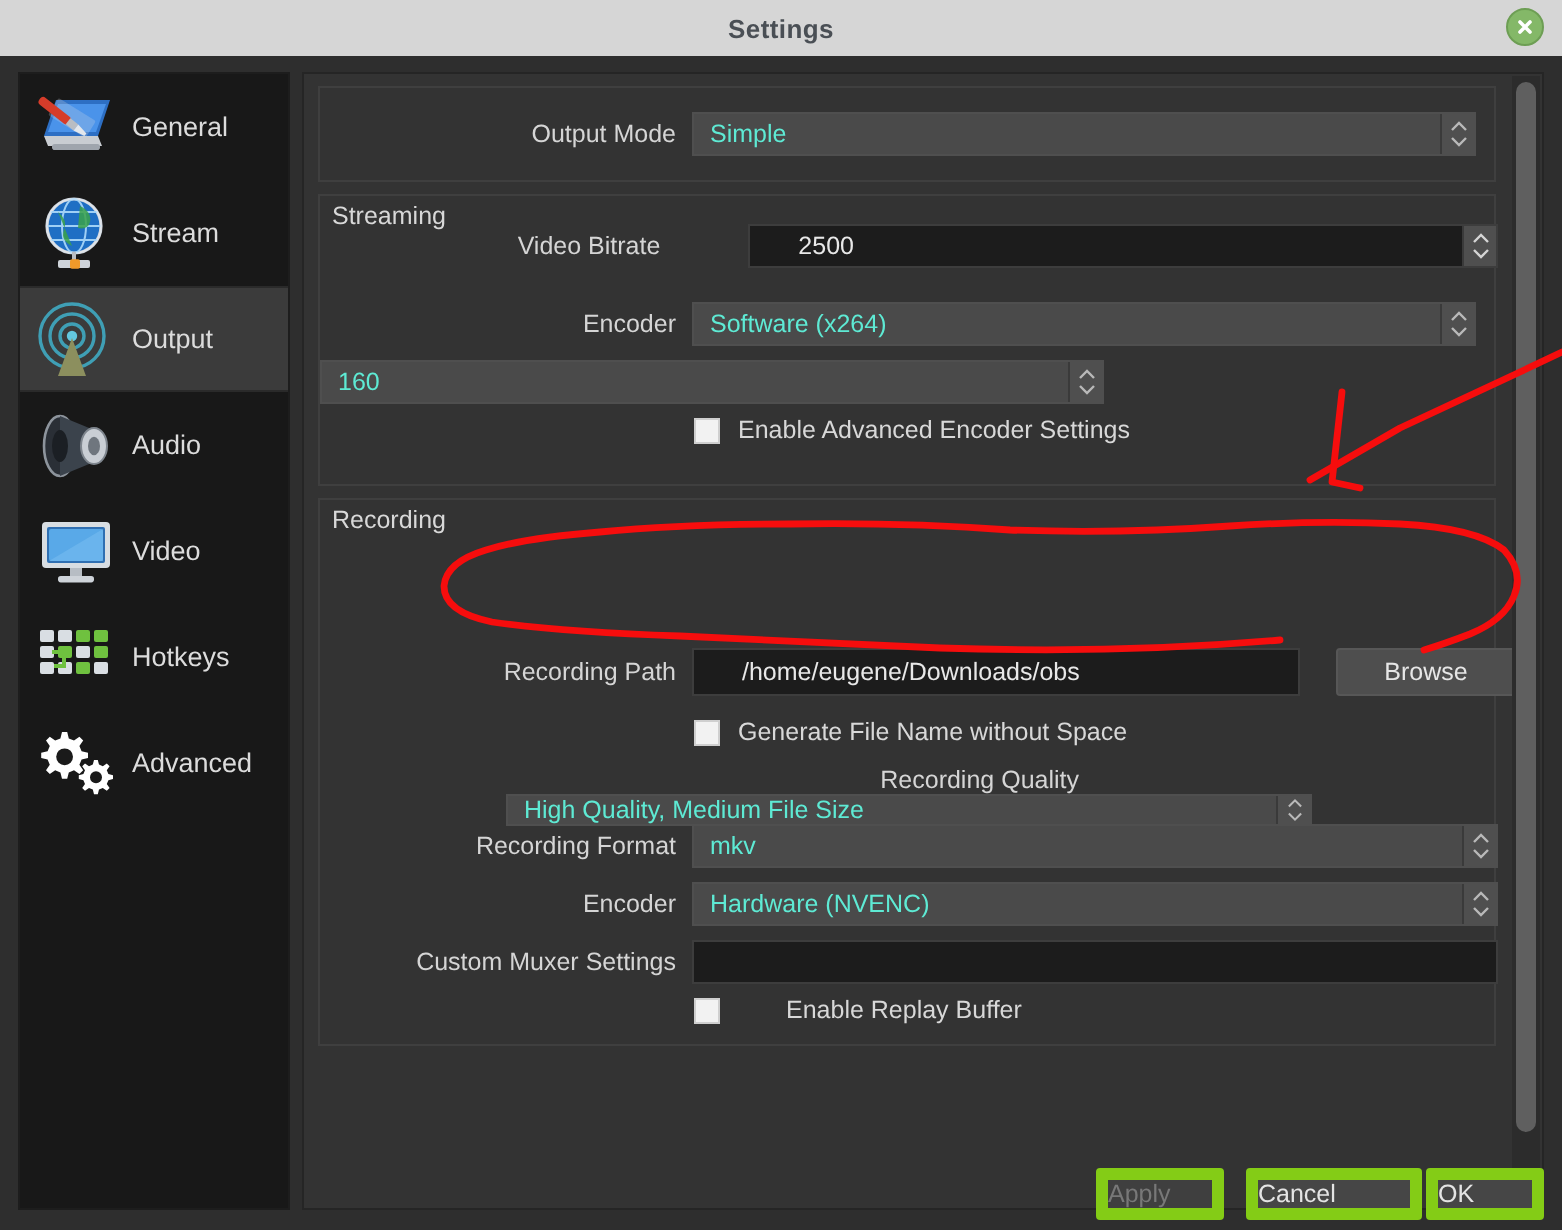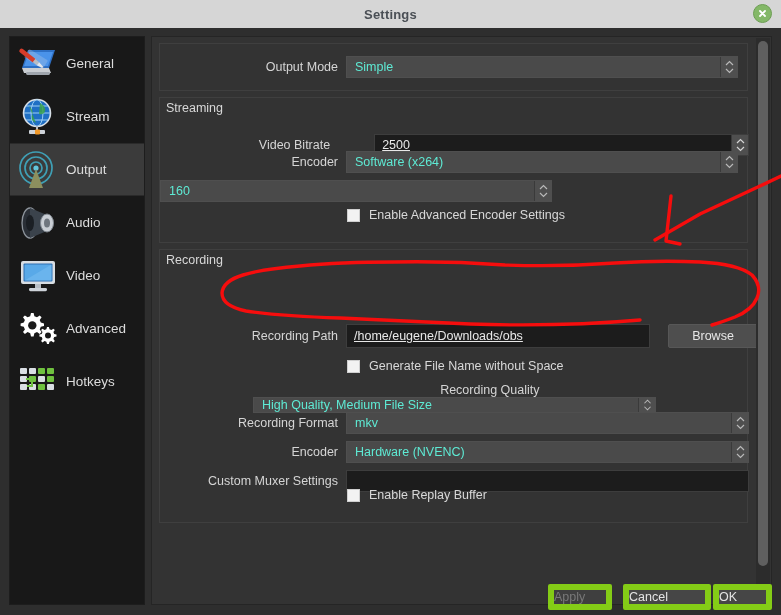--- a/index.html
+++ b/index.html
@@ -152,24 +152,23 @@
 
   .textfield {
     position: relative;
     height: 22px;
     background: #1c1c1c;
     border: 1px solid #3d3d3d;
     display: flex; align-items: center;
     cursor: text;
   }
   .textfield .val {
-    padding-left: 7px;
+    padding-left: 24px;
     font-size: 12.5px; color: #e8e8e8;
     white-space: nowrap;
-    text-decoration: underline;
   }
 
   .checkrow {
     position: absolute;
     display: flex; align-items: center;
     cursor: pointer;
   }
   .checkbox {
     width: 13px; height: 13px;
     background: #f2f2f2;
@@ -306,34 +305,20 @@
           <svg width="40" height="36" viewBox="0 0 40 36">
             <rect x="3" y="3" width="34" height="23" rx="2" fill="#d8dde2"></rect>
             <rect x="5.5" y="5.5" width="29" height="18" rx="1" fill="#2f6fb2"></rect>
             <rect x="6.5" y="6.5" width="27" height="16" rx="1" fill="#59a9e8"></rect>
             <polygon points="6.5,22.5 33.5,6.5 33.5,22.5" fill="#7cc0f2" opacity="0.5"></polygon>
             <rect x="17" y="26" width="6" height="4" fill="#b7bdc4"></rect>
             <rect x="11" y="30" width="18" height="3.2" rx="1.4" fill="#ced3d9"></rect>
           </svg>
         </span>
         <span class="side-label">Video</span>
-      </div>
-
-      <div class="side-item">
-        <span class="side-icon">
-          <svg width="42" height="38" viewBox="0 0 42 38">
-            <g fill="#ffffff">
-              <path d="M14 3 l2.6 0 l.8 3.2 l2.6 1.1 l2.7-1.9 l1.9 1.9 l-1.9 2.7 l1.1 2.6 l3.2 .8 l0 2.6 l-3.2 .8 l-1.1 2.6 l1.9 2.7 l-1.9 1.9 l-2.7-1.9 l-2.6 1.1 l-.8 3.2 l-2.6 0 l-.8-3.2 l-2.6-1.1 l-2.7 1.9 l-1.9-1.9 l1.9-2.7 l-1.1-2.6 l-3.2-.8 l0-2.6 l3.2-.8 l1.1-2.6 l-1.9-2.7 l1.9-1.9 l2.7 1.9 l2.6-1.1 Z"></path>
-              <path d="M30 17 l1.9 0 l.6 2.3 l1.9 .8 l2-1.4 l1.4 1.4 l-1.4 2 l.8 1.9 l2.3 .6 l0 1.9 l-2.3 .6 l-.8 1.9 l1.4 2 l-1.4 1.4 l-2-1.4 l-1.9 .8 l-.6 2.3 l-1.9 0 l-.6-2.3 l-1.9-.8 l-2 1.4 l-1.4-1.4 l1.4-2 l-.8-1.9 l-2.3-.6 l0-1.9 l2.3-.6 l.8-1.9 l-1.4-2 l1.4-1.4 l2 1.4 l1.9-.8 Z"></path>
-            </g>
-            <circle cx="15.3" cy="15.4" r="4.2" fill="#1a1a1a"></circle>
-            <circle cx="31" cy="25.6" r="3" fill="#1a1a1a"></circle>
-          </svg>
-        </span>
-        <span class="side-label">Advanced</span>
       </div>
 
       <div class="side-item">
         <span class="side-icon">
           <svg width="40" height="34" viewBox="0 0 40 34">
             <g fill="#d9dee3">
               <rect x="2" y="3" width="7" height="6" rx="1"></rect>
               <rect x="11" y="3" width="7" height="6" rx="1"></rect>
               <rect x="2" y="11" width="7" height="6" rx="1"></rect>
               <rect x="2" y="19" width="7" height="6" rx="1"></rect>
@@ -346,20 +331,34 @@
               <rect x="29" y="3" width="7" height="6" rx="1"></rect>
               <rect x="29" y="11" width="7" height="6" rx="1"></rect>
               <rect x="11" y="11" width="7" height="6" rx="1"></rect>
               <rect x="20" y="19" width="7" height="6" rx="1"></rect>
             </g>
             <path d="M8 14 h6 v7 h-5" fill="none" stroke="#6fc13f" stroke-width="2"></path>
           </svg>
         </span>
         <span class="side-label">Hotkeys</span>
       </div>
+
+      <div class="side-item">
+        <span class="side-icon">
+          <svg width="42" height="38" viewBox="0 0 42 38">
+            <g fill="#ffffff">
+              <path d="M14 3 l2.6 0 l.8 3.2 l2.6 1.1 l2.7-1.9 l1.9 1.9 l-1.9 2.7 l1.1 2.6 l3.2 .8 l0 2.6 l-3.2 .8 l-1.1 2.6 l1.9 2.7 l-1.9 1.9 l-2.7-1.9 l-2.6 1.1 l-.8 3.2 l-2.6 0 l-.8-3.2 l-2.6-1.1 l-2.7 1.9 l-1.9-1.9 l1.9-2.7 l-1.1-2.6 l-3.2-.8 l0-2.6 l3.2-.8 l1.1-2.6 l-1.9-2.7 l1.9-1.9 l2.7 1.9 l2.6-1.1 Z"></path>
+              <path d="M30 17 l1.9 0 l.6 2.3 l1.9 .8 l2-1.4 l1.4 1.4 l-1.4 2 l.8 1.9 l2.3 .6 l0 1.9 l-2.3 .6 l-.8 1.9 l1.4 2 l-1.4 1.4 l-2-1.4 l-1.9 .8 l-.6 2.3 l-1.9 0 l-.6-2.3 l-1.9-.8 l-2 1.4 l-1.4-1.4 l1.4-2 l-.8-1.9 l-2.3-.6 l0-1.9 l2.3-.6 l.8-1.9 l-1.4-2 l1.4-1.4 l2 1.4 l1.9-.8 Z"></path>
+            </g>
+            <circle cx="15.3" cy="15.4" r="4.2" fill="#1a1a1a"></circle>
+            <circle cx="31" cy="25.6" r="3" fill="#1a1a1a"></circle>
+          </svg>
+        </span>
+        <span class="side-label">Advanced</span>
+      </div>
     </div>
 
     <div class="panel">
       <div class="panel-inner">
 
         <div class="group" style="top:6px; width:589px; height:48px;">
           <div class="row" style="left:0px; top:12px; width:589px;">
             <span class="row-label">Output Mode</span>
             <div class="combo" style="width:392px;">
               <span class="val">Simple</span>
@@ -369,21 +368,21 @@
                   <path d="M2 10 L5.5 13.5 L9 10" stroke="#b9b9b9" stroke-width="1.2" fill="none"></path>
                 </svg>
               </span>
             </div>
           </div>
         </div>
 
         <div class="group" style="top:60px; width:589px; height:146px;">
           <span class="group-title">Streaming</span>
 
-          <div class="row" style="left:0px; top:36px; width:589px;gap:36px;">
+          <div class="row" style="left:0px; top:14px; width:589px;gap:36px;">
             <span class="row-label">Video Bitrate</span>
             <div class="textfield" style="width:392px;">
               <span class="val">2500</span>
               <span class="spin">
                 <svg width="11" height="16" viewBox="0 0 11 16">
                   <path d="M2 6 L5.5 2.5 L9 6" stroke="#d5d5d5" stroke-width="1.2" fill="none"></path>
                   <path d="M2 10 L5.5 13.5 L9 10" stroke="#d5d5d5" stroke-width="1.2" fill="none"></path>
                 </svg>
               </span>
             </div>
@@ -477,21 +476,21 @@
             </div>
           </div>
 
           <div class="row" style="left:0px; top:220px; width:589px;">
             <span class="row-label">Custom Muxer Settings</span>
             <div class="textfield" style="width:403px;">
               <span class="val"></span>
             </div>
           </div>
 
-          <div class="checkrow" style="left:187px; top:238px;">
+          <div class="checkrow" style="left:187px; top:248px;gap:24px;">
             <span class="checkbox"></span>
             <span class="check-label">Enable Replay Buffer</span>
           </div>
         </div>
 
       </div>
 
       <div class="scrollbar">
         <div class="scroll-thumb"></div>
       </div>

